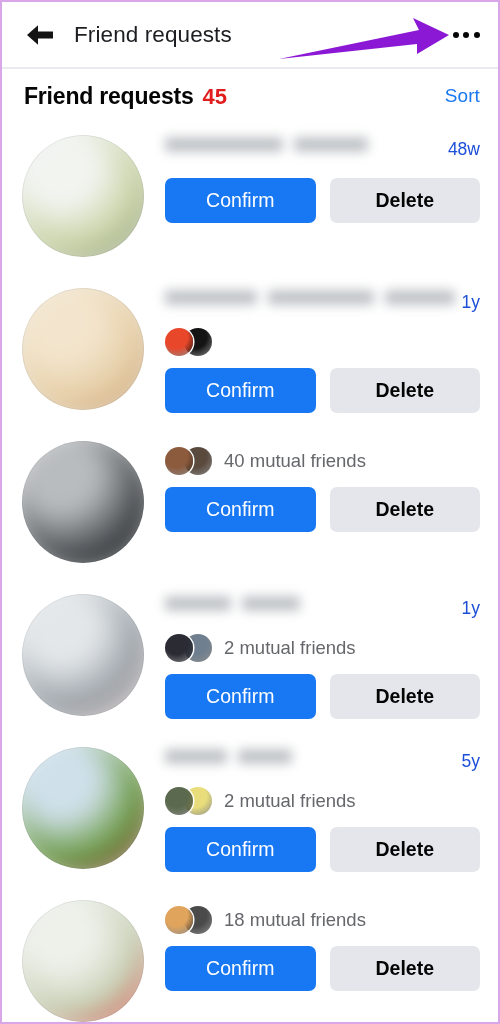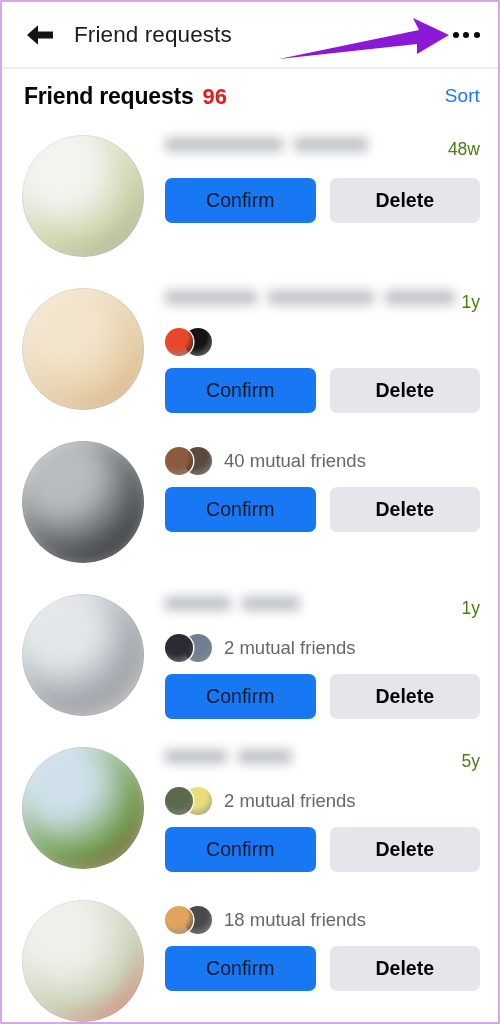--- a/index.html
+++ b/index.html
@@ -183,21 +183,21 @@
   }
   .name-redacted span {
     display: block;
     height: 15px;
     border-radius: 3px;
     background: #9aa0a6;
   }
 
   .timestamp {
     font-size: 17.5px;
-    color: #4d7c0f;
+    color: #1d4ed8;
     white-space: nowrap;
     padding-top: 6px;
     flex: 0 0 auto;
   }
 
   .mutual-line {
     display: flex;
     align-items: center;
     margin-top: 7px;
     height: 30px;
@@ -244,21 +244,21 @@
     font-family: "Liberation Sans", sans-serif;
     font-size: 19.5px;
     cursor: pointer;
     line-height: 45px;
     padding: 0;
     text-align: center;
   }
   .btn-confirm {
     width: 156px;
     background: #1877f2;
-    color: #0f172a;
+    color: #ffffff;
   }
   .btn-delete {
     width: 156px;
     background: #e4e6eb;
     color: #050505;
     font-weight: bold;
   }
 </style>
 </head>
 <body>
@@ -284,21 +284,21 @@
     <div id="overflow-btn">
       <span class="dot"></span>
       <span class="dot"></span>
       <span class="dot"></span>
     </div>
   </div>
 
   <div id="section-header">
     <div id="section-title-wrap">
       <span id="section-title">Friend requests</span>
-      <span id="section-count">96</span>
+      <span id="section-count">45</span>
     </div>
     <span id="sort-link">Sort</span>
   </div>
 
   <div id="request-list">
       <div class="request-row">
         <div class="avatar">
           <span class="ph" style="background: radial-gradient(circle at 34% 30%, rgb(242, 244, 240) 0%, rgb(242, 244, 240) 26%, rgb(201, 211, 166) 58%, rgb(142, 154, 124) 88%), linear-gradient(150deg, rgb(223, 227, 220) 0%, rgb(201, 211, 166) 45%, rgb(142, 154, 124) 100%);"></span>
         </div>
         <div class="row-body">

